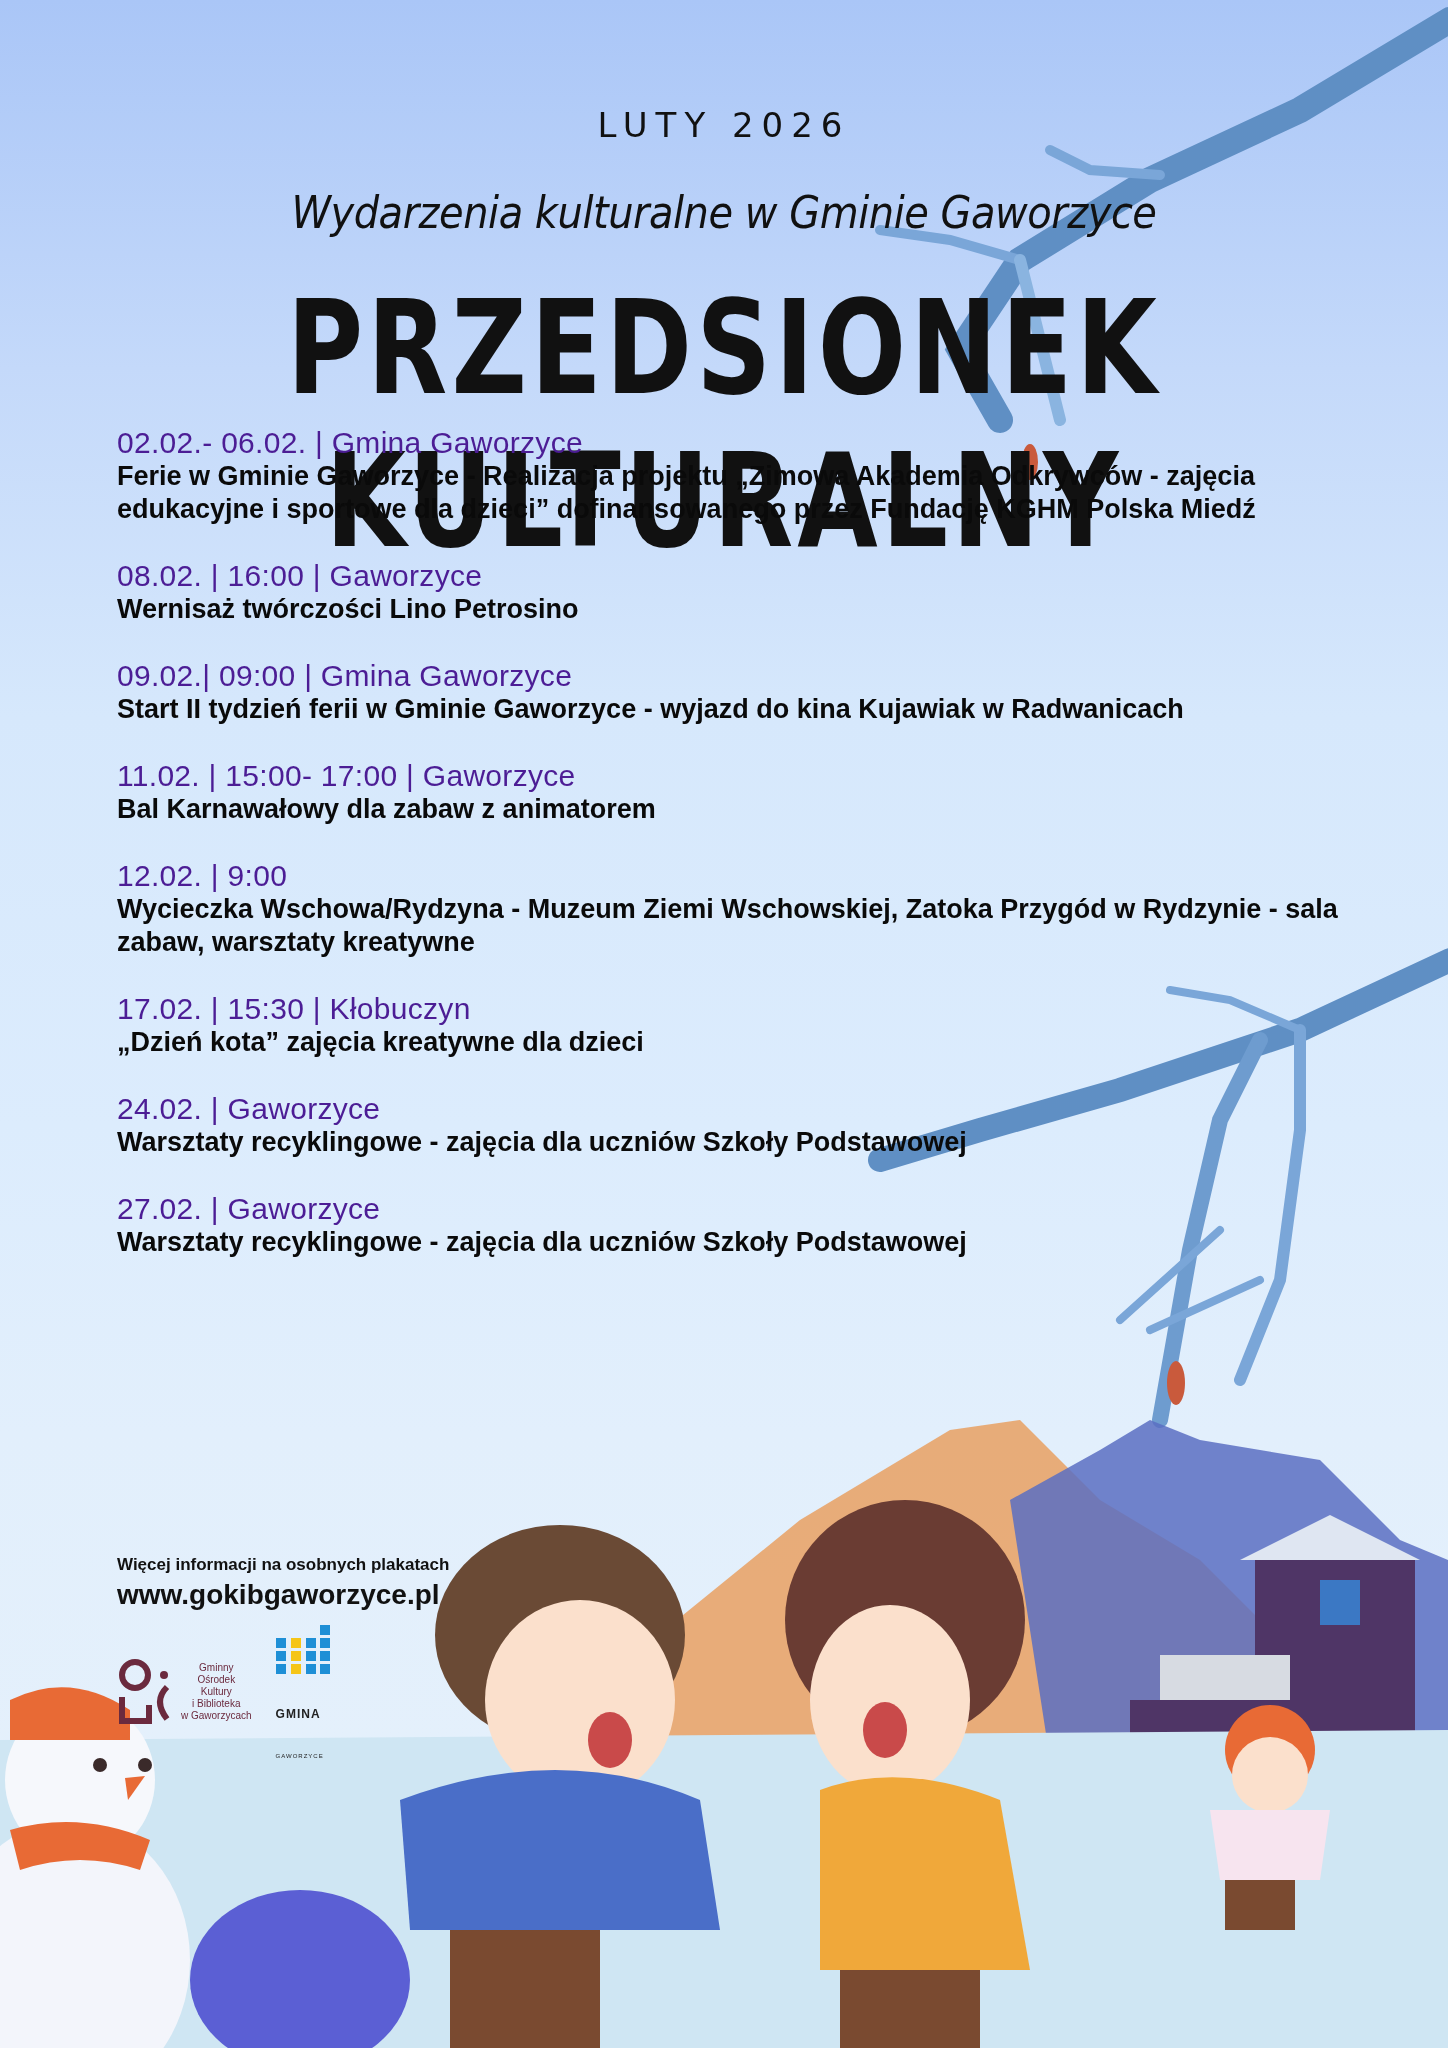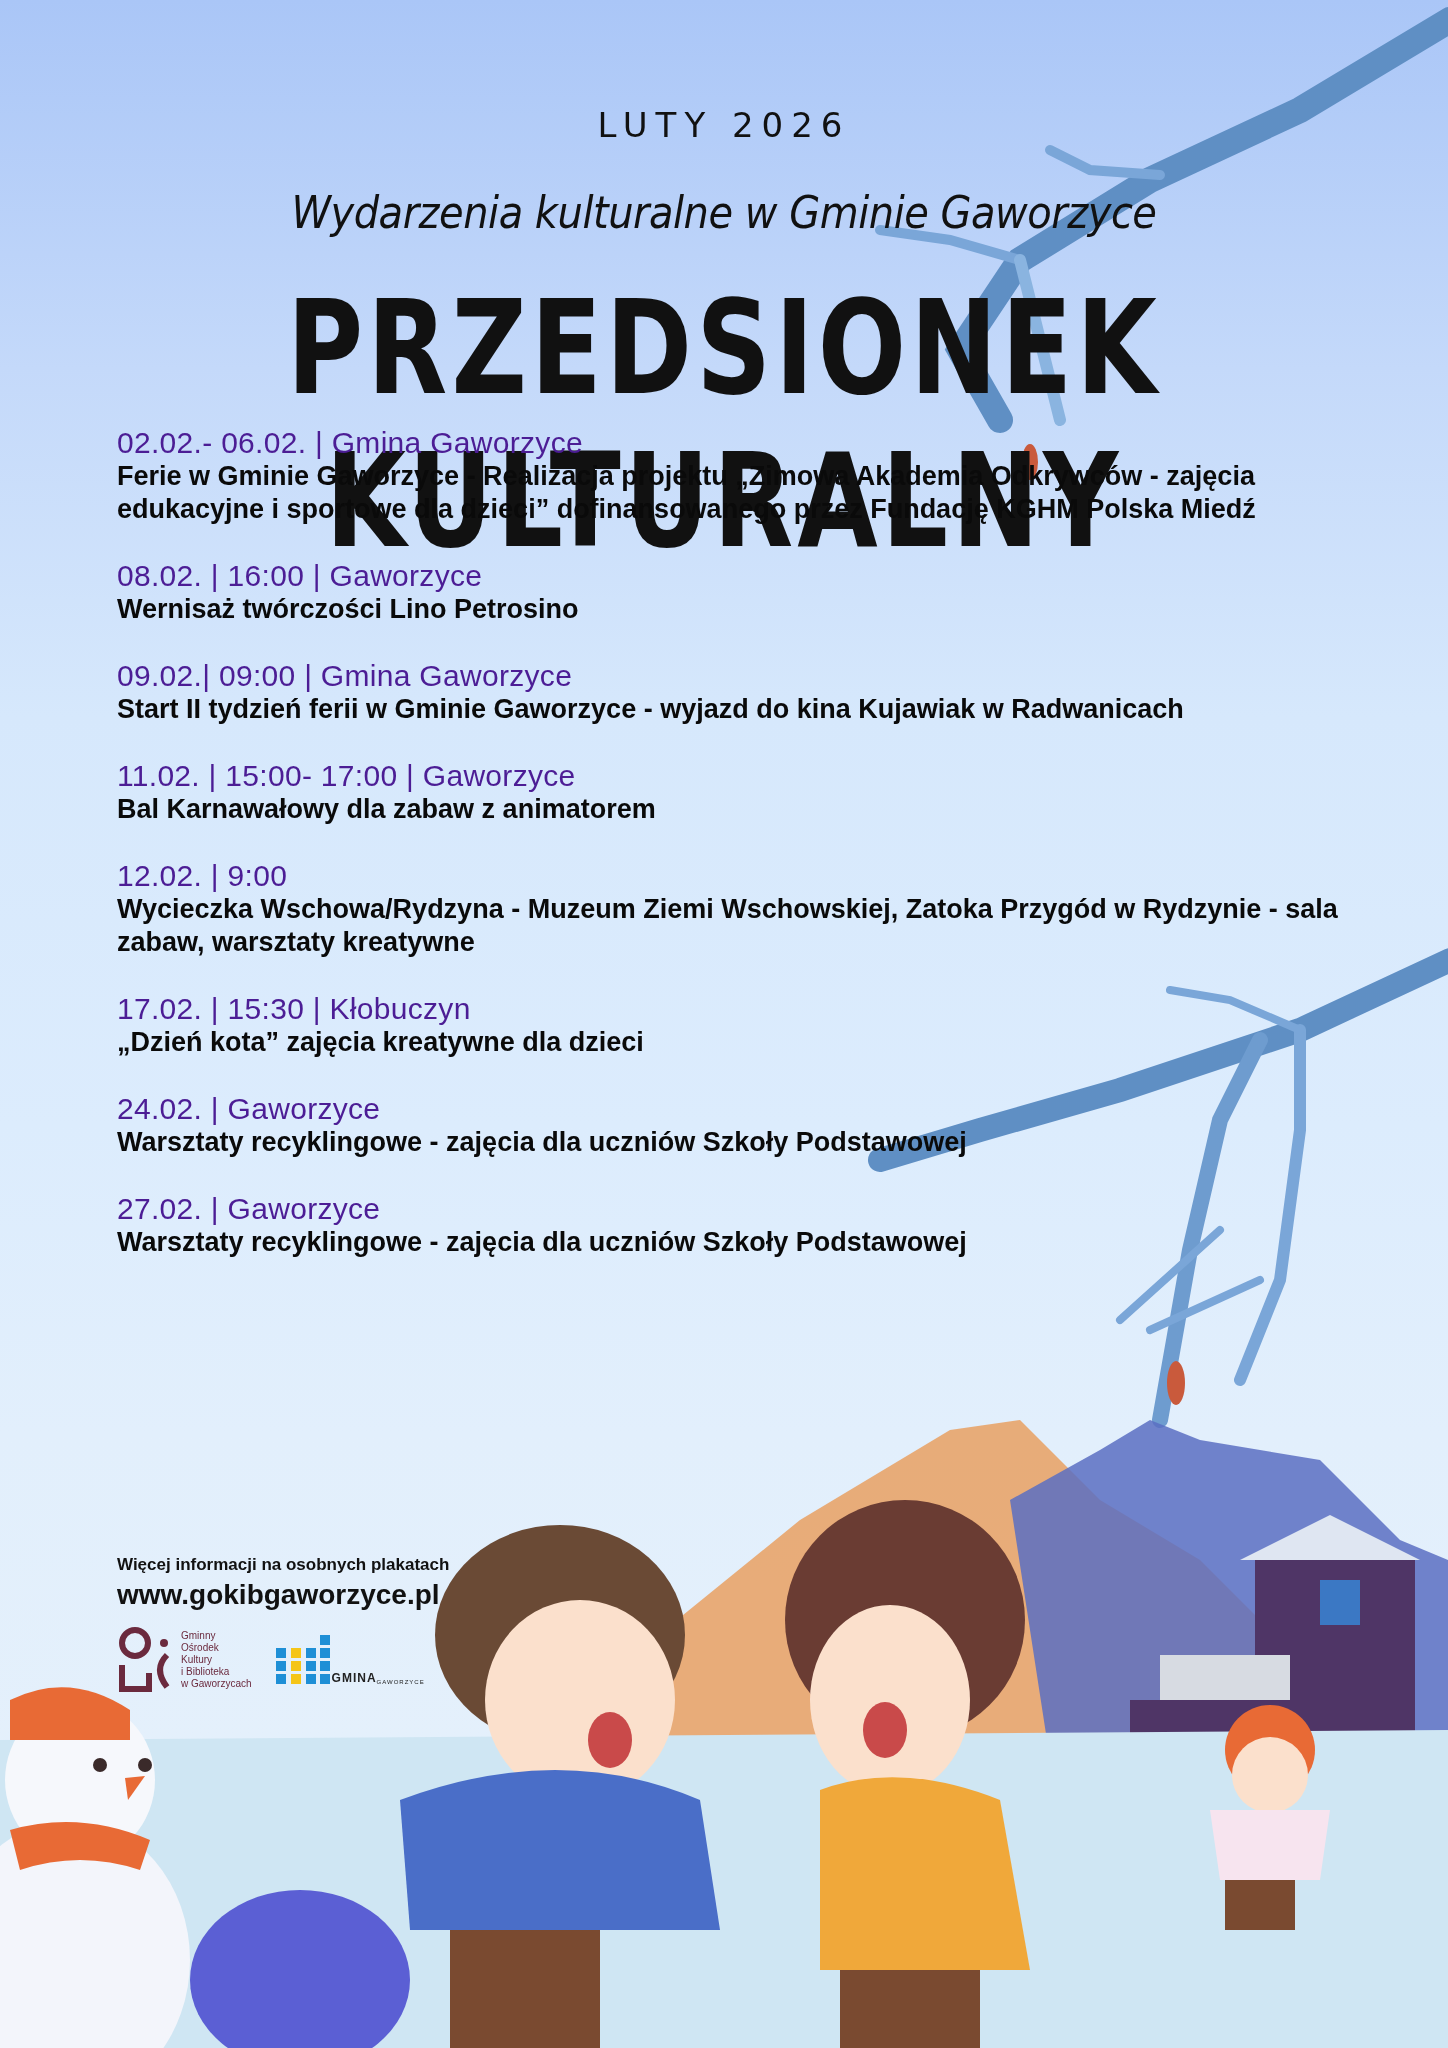--- a/index.html
+++ b/index.html
@@ -13,22 +13,22 @@
   .title { top:272px; font-family:"DejaVu Sans", sans-serif; font-size:104px; font-weight:900; letter-spacing:4px; transform:scaleY(1.25); transform-origin:center top; }
   .events { position:absolute; left:117px; top:426px; width:1240px; }
   .event { margin-bottom:33px; }
   .event-meta { font-family:"Liberation Sans", sans-serif; font-size:30px; line-height:34px; font-weight:400; color:#4c1d95; letter-spacing:0.3px; }
   .event-title { font-family:"Liberation Sans", sans-serif; font-size:27px; line-height:33px; font-weight:700; color:#0a0a0a; }
   .footer { position:absolute; left:117px; top:1555px; }
   .more-info { font-size:17px; font-weight:700; }
   .website { font-size:28px; font-weight:700; margin-top:4px; }
   .logos { position:absolute; left:117px; top:1625px; display:flex; gap:24px; align-items:center; }
   .gok-logo { display:flex; align-items:center; gap:8px; }
-  .gok-text { font-size:10px; line-height:12px; color:#6b2a3e; }
-  .gmina-logo { display:flex; flex-direction:row; align-items:flex-end; }
+  .gok-text { font-size:10px; line-height:12px; color:#6b2a3e;text-align:center; }
+  .gmina-logo { display:flex; flex-direction:column; align-items:flex-start;gap:32px; }
   .gmina-word { font-size:12px; font-weight:700; letter-spacing:1px; color:#222; }
   .gmina-sub { font-size:6px; letter-spacing:1px; color:#222; }
 </style>
 </head>
 <body>
 
 <svg class="layer" viewBox="0 0 1448 2048" xmlns="http://www.w3.org/2000/svg">
 
   <g fill="none" stroke-linecap="round">
     <path d="M1450 20 L1300 110 L1150 180 L1020 260 L960 350 L1000 420" stroke="#5f8fc4" stroke-width="26"></path>

